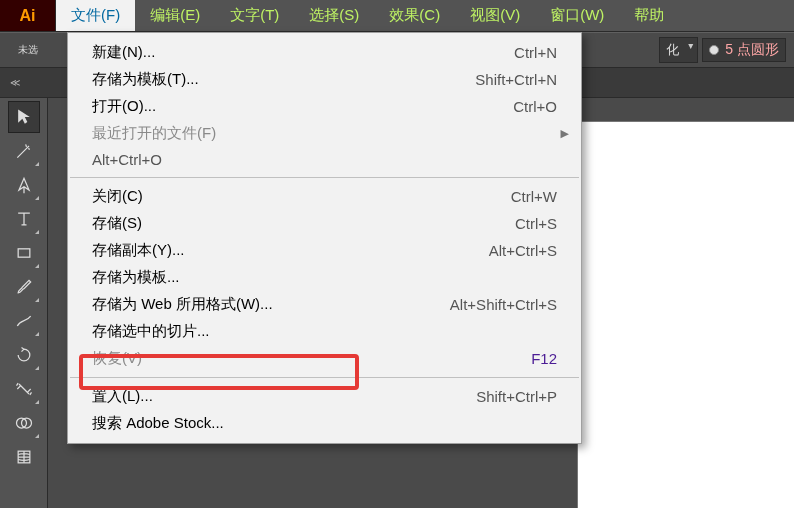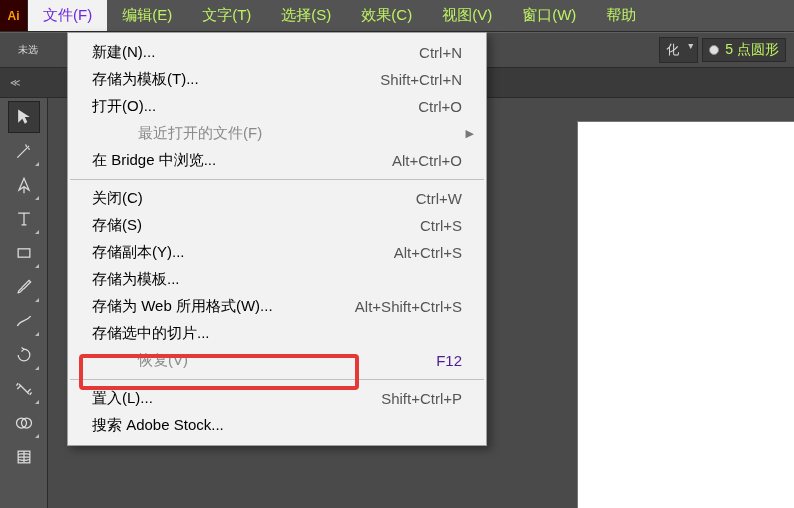--- a/index.html
+++ b/index.html
@@ -1,48 +1,48 @@
 <!DOCTYPE html>
 <html><head>
 <meta charset="utf-8">
 <style>
 * { margin: 0; padding: 0; box-sizing: border-box; font-family: "Microsoft YaHei", "SimSun", Arial, sans-serif; }
 body { background: #535353; width: 794px; height: 508px; overflow: hidden; position: relative; }
 
 .topbar { height: 32px; background: #535353; display: flex; align-items: stretch; border-bottom: 1px solid #2a2a2a; }
-.app-icon { width: 28px; display: flex; align-items: center; justify-content: center; background: #330000; color: #ff9a00; font-weight: bold; font-size: 12px; border-right: 1px solid #2a2a2a; }
+.app-icon { width: 56px; display: flex; align-items: center; justify-content: center; background: #330000; color: #ff9a00; font-weight: bold; font-size: 16px; border-right: 1px solid #2a2a2a; }
 .menubar { display: flex; align-items: stretch; }
 .menu-item { padding: 0 15px; display: flex; align-items: center; color: #bef264; font-size: 15px; cursor: pointer; }
-.menu-item.active { background: #f2f2f2; color: #6d28d9; }
+.menu-item.active { background: #f2f2f2; color: #0369a1; }
 
 .optionsbar { height: 36px; background: #4a4a4a; border-top: 1px solid #606060; border-bottom: 1px solid #2a2a2a; display: flex; align-items: center; padding: 0 8px; }
 .opt-left { color: #ddd; font-size: 10px; padding: 0 10px; }
 .opt-spacer { flex: 1; }
 .opt-dd { background: #3a3a3a; border: 1px solid #2a2a2a; color: #ddd; font-size: 13px; padding: 3px 18px 3px 6px; margin-right: 4px; position: relative; }
 .opt-dd::after { content: "▾"; position: absolute; right: 4px; top: 2px; font-size: 10px; color: #ccc; }
 .opt-stroke { display: flex; align-items: center; background: #3a3a3a; border: 1px solid #2a2a2a; padding: 2px 6px; gap: 6px; }
 .opt-stroke .dot { width: 10px; height: 10px; border-radius: 50%; background: #e0e0e0; border: 1px solid #888; }
-.opt-stroke .txt { color: #bef264; font-size: 14px; }
+.opt-stroke .txt { color: #fca5a5; font-size: 14px; }
 
 .tabbar { height: 30px; background: #3a3a3a; border-bottom: 1px solid #2a2a2a; display: flex; align-items: center; padding-left: 4px; }
 .tabbar .chev { color: #bbb; font-size: 10px; padding: 0 6px; }
 
 .workarea { position: absolute; top: 98px; left: 0; right: 0; bottom: 0; display: flex; }
 .toolpanel { width: 48px; background: #535353; border-right: 1px solid #2a2a2a; display: flex; flex-direction: column; align-items: center; padding-top: 2px; }
 .tool { width: 32px; height: 32px; margin: 1px 0; display: flex; align-items: center; justify-content: center; color: #ddd; cursor: pointer; position: relative; }
 .tool svg { width: 20px; height: 20px; stroke: #ddd; fill: none; stroke-width: 1.5; }
 .tool.sel { background: #3a3a3a; border: 1px solid #222; }
 .tool .corner { position:absolute; right:1px; bottom:1px; width:0; height:0; border-left:4px solid transparent; border-bottom:4px solid #bbb; }
 
 .canvas { flex: 1; background: #4a4a4a; position: relative; }
 .canvas .artboard { position: absolute; left: 530px; top: 24px; width: 260px; height: 400px; background: #fff; box-shadow: 0 0 0 1px #777; }
 
-.dropdown { position: absolute; left: 67px; top: 32px; width: 420px; background: #f2f2f2; border: 1px solid #a0a0a0; box-shadow: 4px 4px 8px rgba(0,0,0,0.35); padding: 6px 0; z-index: 100; }
+.dropdown { position: absolute; left: 67px; top: 32px; width: 515px; background: #f2f2f2; border: 1px solid #a0a0a0; box-shadow: 4px 4px 8px rgba(0,0,0,0.35); padding: 6px 0; z-index: 100; }
 .dd-item { display: flex; align-items: center; padding: 4px 24px; font-size: 15px; color: #000; cursor: pointer; position: relative; }
-.dd-item.disabled { color: #8a8a8a; cursor: default; margin-left: 46px; }
+.dd-item.disabled { color: #8a8a8a; cursor: default; }
 .dd-label { flex: 1; }
 .dd-shortcut { color: #555; font-size: 15px; text-align: center; }
 .dd-item.disabled .dd-shortcut { color: #4c1d95; }
 .dd-sep { height: 1px; background: #c0c0c0; margin: 5px 2px; }
 .dd-sub { position: absolute; right: 12px; color: #777; font-size: 11px; }
 
 .highlight-box { position: absolute; left: 79px; top: 354px; width: 280px; height: 36px; border: 4px solid #e53935; border-radius: 4px; z-index: 200; pointer-events: none; }
 </style>
 </head>
 <body>
@@ -160,21 +160,20 @@
     </div>
     <div class="dd-item">
       <span class="dd-label">打开(O)...</span>
       <span class="dd-shortcut">Ctrl+O</span>
     </div>
     <div class="dd-item disabled">
       <span class="dd-label">最近打开的文件(F)</span>
       <span class="dd-sub">▶</span>
     </div>
     <div class="dd-item">
-      <span class="dd-label">在 Bridge 中浏览...</span>
       <span class="dd-shortcut">Alt+Ctrl+O</span>
     </div>
     <div class="dd-sep"></div>
     <div class="dd-item">
       <span class="dd-label">关闭(C)</span>
       <span class="dd-shortcut">Ctrl+W</span>
     </div>
     <div class="dd-item">
       <span class="dd-label">存储(S)</span>
       <span class="dd-shortcut">Ctrl+S</span>

